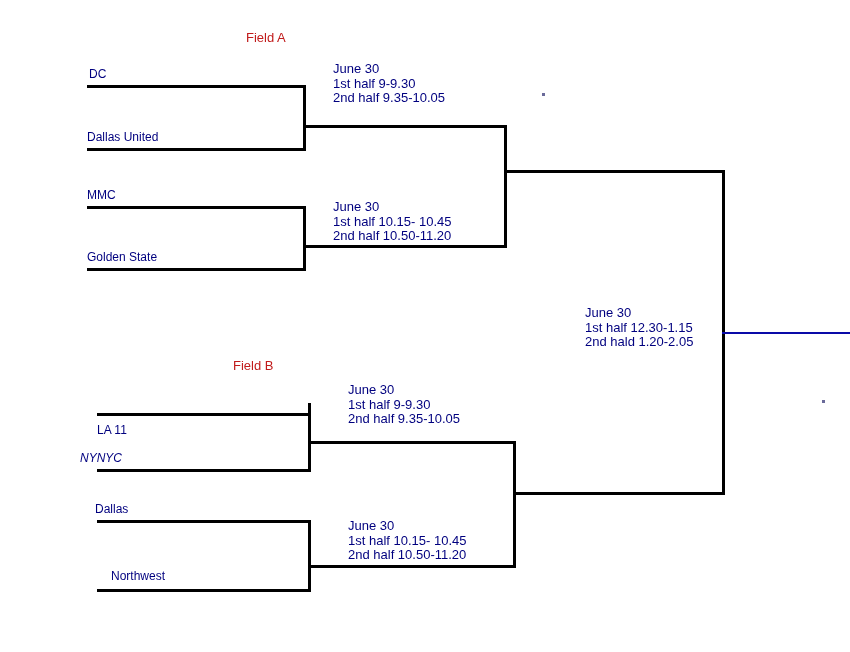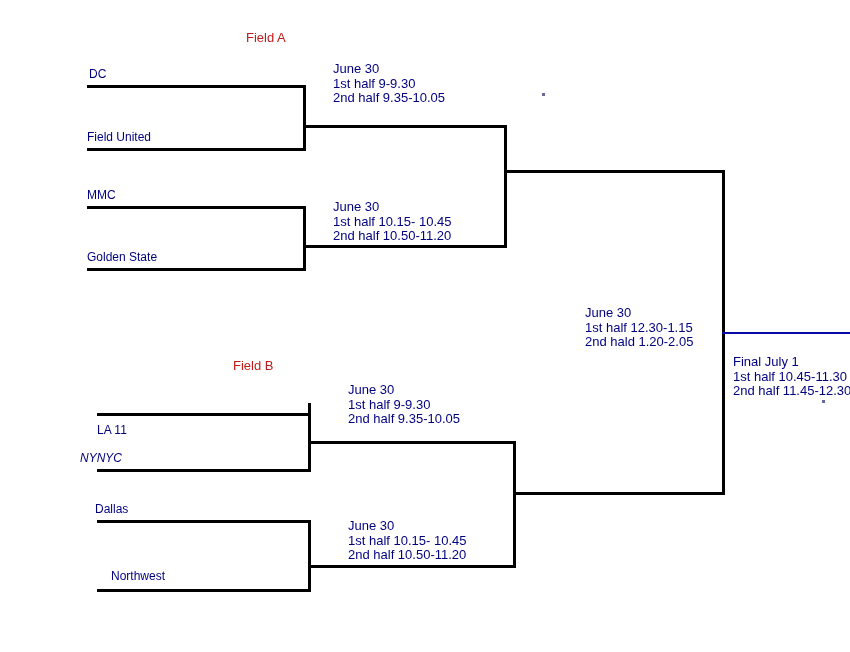--- a/index.html
+++ b/index.html
@@ -65,21 +65,21 @@
 </head>
 <body>
 
 <div id="bracket-canvas">
 
   <div class="field-title" style="left:246px; top:31px;">Field A</div>
 
   <div class="team-label" style="left:89px; top:68px;">DC</div>
   <div class="hline" style="left:87px; top:85px; width:219px;"></div>
 
-  <div class="team-label" style="left:87px; top:131px;">Field United</div>
+  <div class="team-label" style="left:87px; top:131px;">Dallas United</div>
   <div class="hline" style="left:87px; top:148px; width:219px;"></div>
 
   <div class="vline" style="left:303px; top:85px; height:66px;"></div>
   <div class="hline" style="left:303px; top:125px; width:204px;"></div>
 
   <div class="match-info" style="left:333px; top:62px;">
     <div>June 30</div>
     <div>1st half 9-9.30</div>
     <div>2nd half 9.35-10.05</div>
   </div>
@@ -140,22 +140,17 @@
   <div class="vline" style="left:722px; top:170px; height:325px;"></div>
 
   <div class="match-info" style="left:585px; top:306px;">
     <div>June 30</div>
     <div>1st half 12.30-1.15</div>
     <div>2nd hald 1.20-2.05</div>
   </div>
 
   <div class="hline blue thin" style="left:722px; top:332px; width:128px;"></div>
 
-  <div class="match-info" style="left:733px; top:355px;">
-    <div>Final July 1</div>
-    <div>1st half 10.45-11.30</div>
-    <div>2nd half 11.45-12.30</div>
-  </div>
 
   <div class="artifact-dot" style="left:542px; top:93px;"></div>
   <div class="artifact-dot" style="left:822px; top:400px;"></div>
 
 </div>
 
 </body></html>

